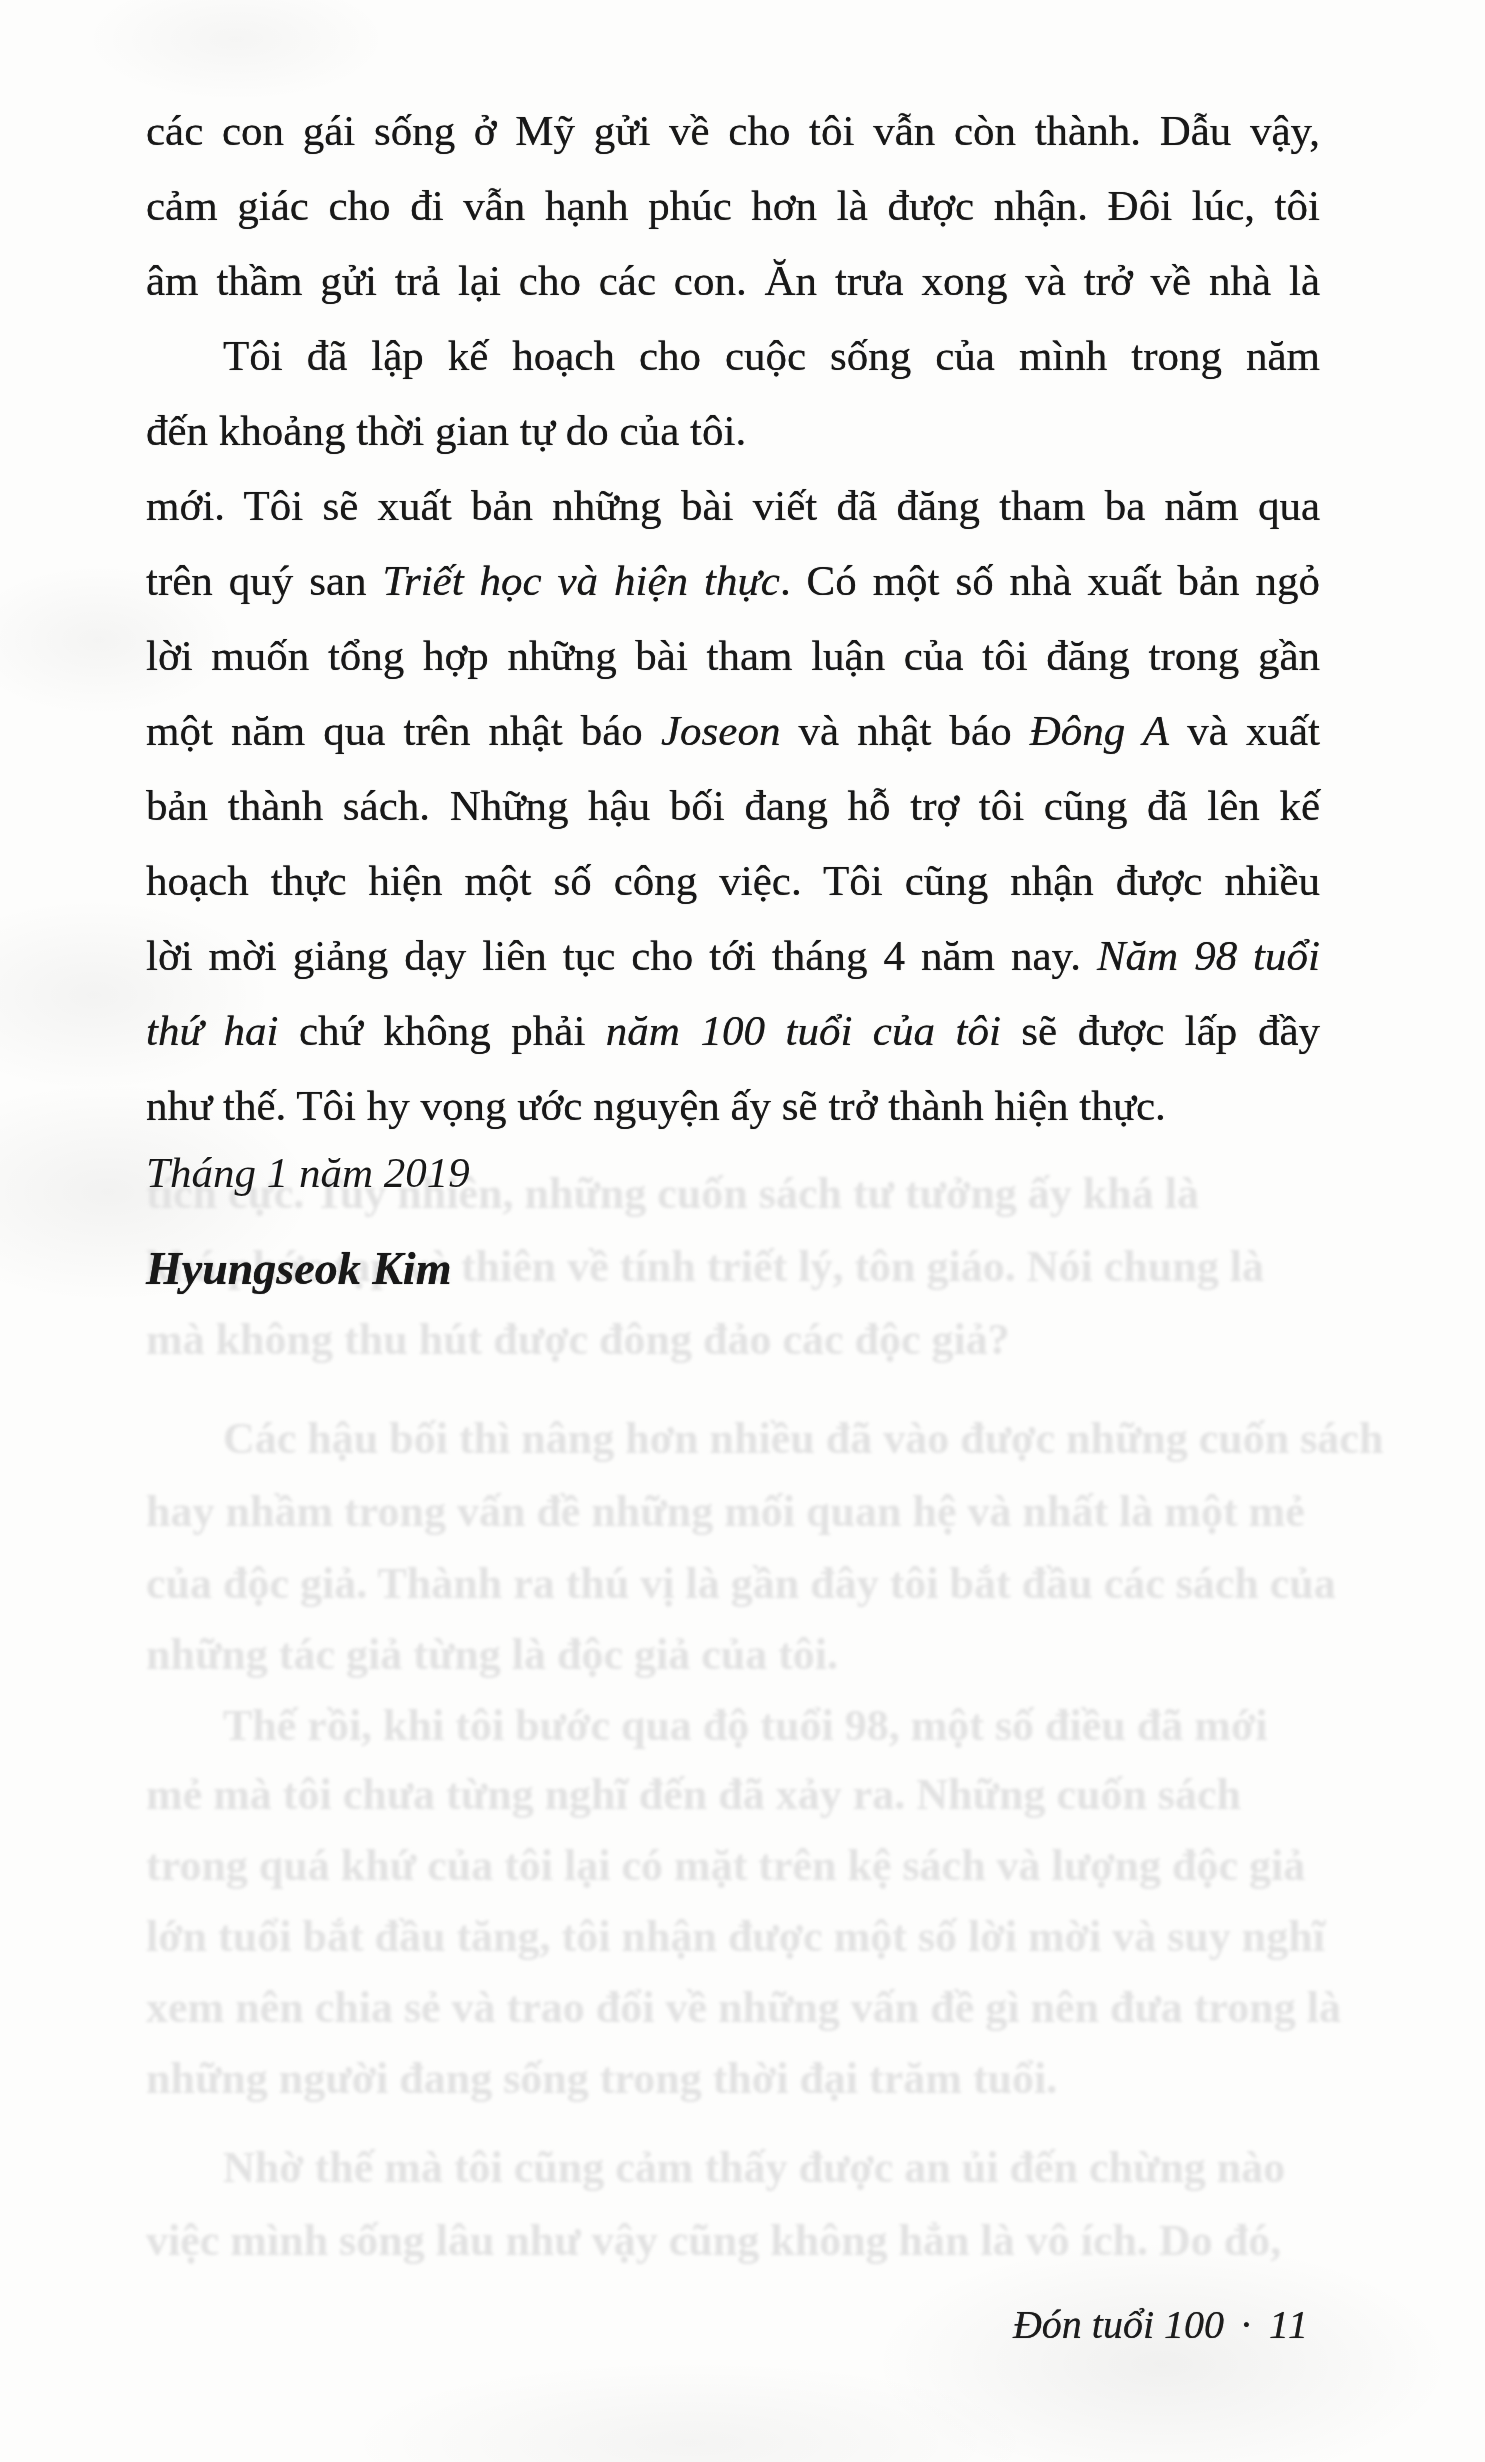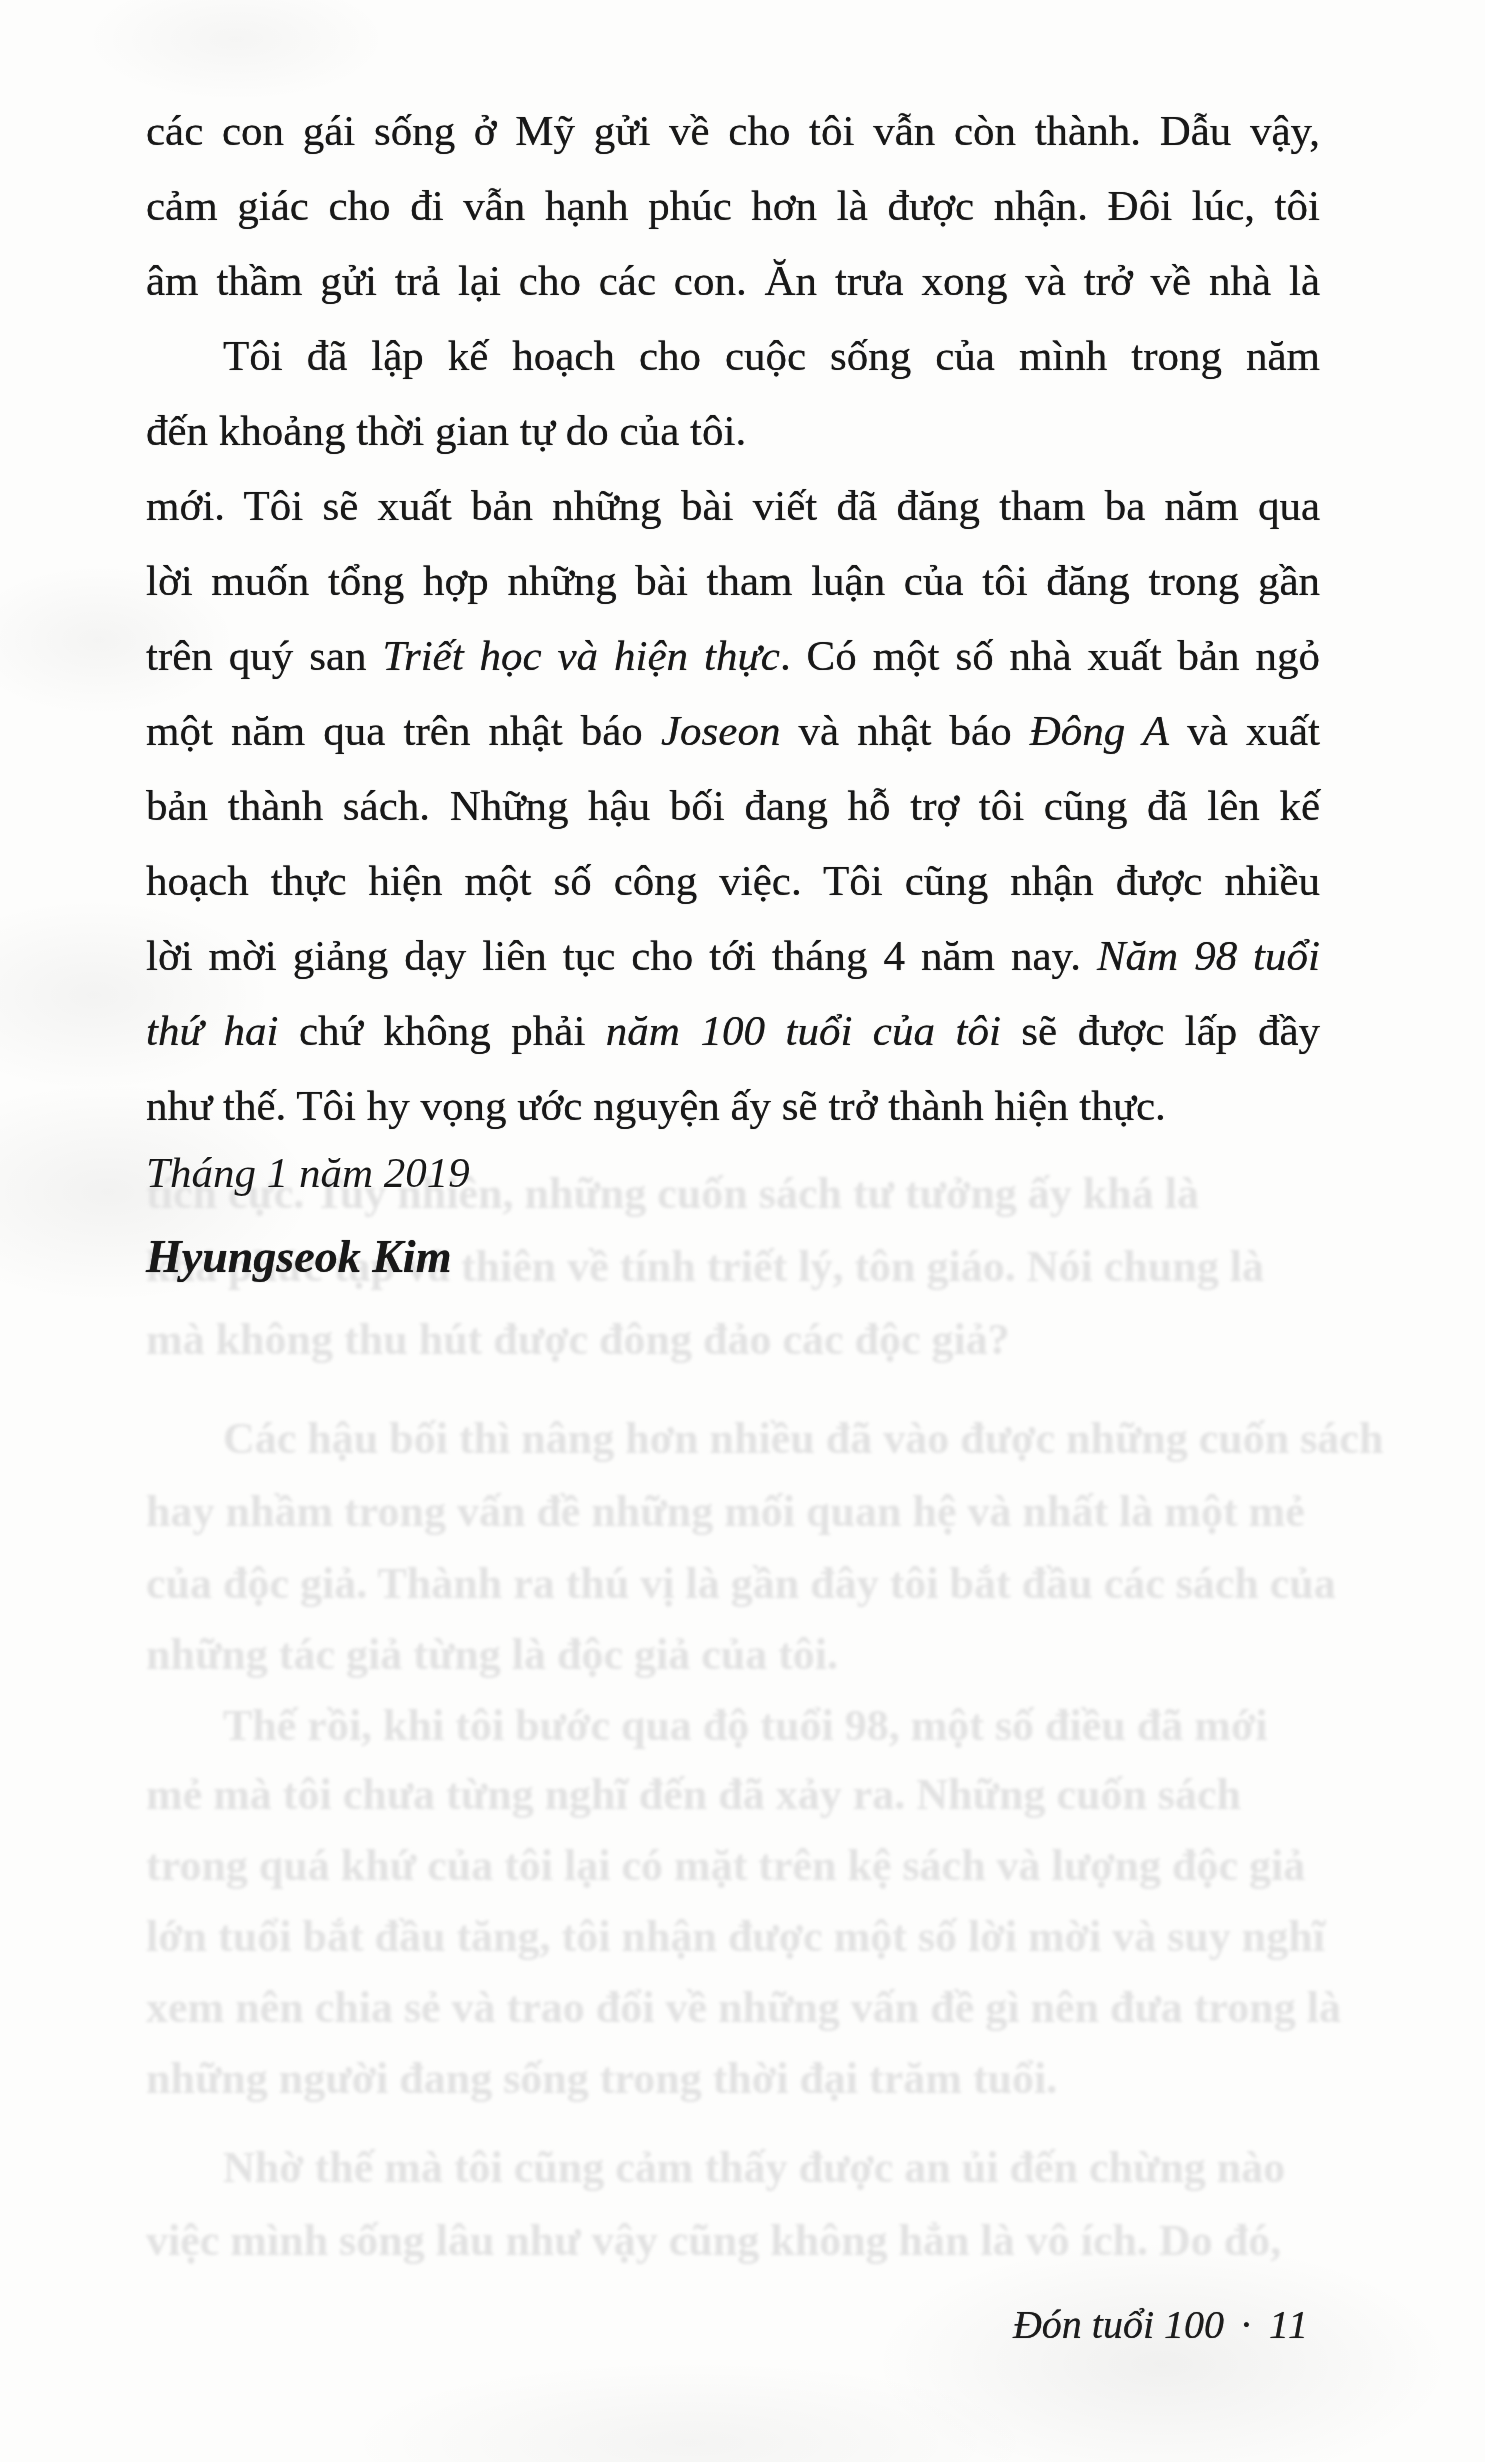--- a/index.html
+++ b/index.html
@@ -41,21 +41,21 @@
   .tline.indent { text-indent: 77px; }
   .it { font-style: italic; }
   
   .signoff {
     position: absolute; z-index: 2;
     left: 146px; top: 1143px; width: 1174px;
     text-align: left; color: #181818;
   }
   .signoff-date { font-style: italic; font-size: 43px; line-height: 59px; }
   .signoff-author {
-    margin-top: 25px; padding-right: 9.9px;
+    margin-top: 37px; padding-right: 9.9px;
     font-style: italic; font-weight: bold; font-size: 46px; line-height: 59px;
     text-shadow: 0 0 0.8px rgba(24,24,24,.9);
   }
   
   .footer {
     position: absolute; z-index: 2;
     left: 146px; top: 2301px; width: 1164px;
     text-align: right; font-style: italic; font-weight: normal;
     font-size: 40px; color: #1c1c1c;
     text-shadow: 0 0 0.7px rgba(28,28,28,.85);
@@ -86,22 +86,22 @@
       <div class="gline" style="top: 2211px;">việc mình sống lâu như vậy cũng không hẳn là vô ích. Do đó,</div>
     </div>
 
   <main class="body-text" id="body-text">
       <div class="tline"><span>các con gái sống ở Mỹ gửi về cho tôi vẫn còn thành. Dẫu vậy,</span></div>
       <div class="tline"><span>cảm giác cho đi vẫn hạnh phúc hơn là được nhận. Đôi lúc, tôi</span></div>
       <div class="tline"><span>âm thầm gửi trả lại cho các con. Ăn trưa xong và trở về nhà là</span></div>
       <div class="tline indent"><span>Tôi đã lập kế hoạch cho cuộc sống của mình trong năm</span></div>
       <div class="tline last"><span>đến khoảng thời gian tự do của tôi.</span></div>
       <div class="tline"><span>mới. Tôi sẽ xuất bản những bài viết đã đăng tham ba năm qua</span></div>
+      <div class="tline"><span>trên quý san </span><span class="it">Triết học và hiện thực</span><span>. Có một số nhà xuất bản ngỏ</span></div>
       <div class="tline"><span>lời muốn tổng hợp những bài tham luận của tôi đăng trong gần</span></div>
-      <div class="tline"><span>trên quý san </span><span class="it">Triết học và hiện thực</span><span>. Có một số nhà xuất bản ngỏ</span></div>
       <div class="tline"><span>một năm qua trên nhật báo </span><span class="it">Joseon</span><span> và nhật báo </span><span class="it">Đông A</span><span> và xuất</span></div>
       <div class="tline"><span>bản thành sách. Những hậu bối đang hỗ trợ tôi cũng đã lên kế</span></div>
       <div class="tline"><span>hoạch thực hiện một số công việc. Tôi cũng nhận được nhiều</span></div>
       <div class="tline"><span>lời mời giảng dạy liên tục cho tới tháng 4 năm nay. </span><span class="it">Năm 98 tuổi</span></div>
       <div class="tline"><span class="it">thứ hai</span><span> chứ không phải </span><span class="it">năm 100 tuổi của tôi</span><span> sẽ được lấp đầy</span></div>
       <div class="tline last"><span>như thế. Tôi hy vọng ước nguyện ấy sẽ trở thành hiện thực.</span></div>
     </main>
 
   <div class="signoff">
     <div class="signoff-date">Tháng 1 năm 2019</div>

